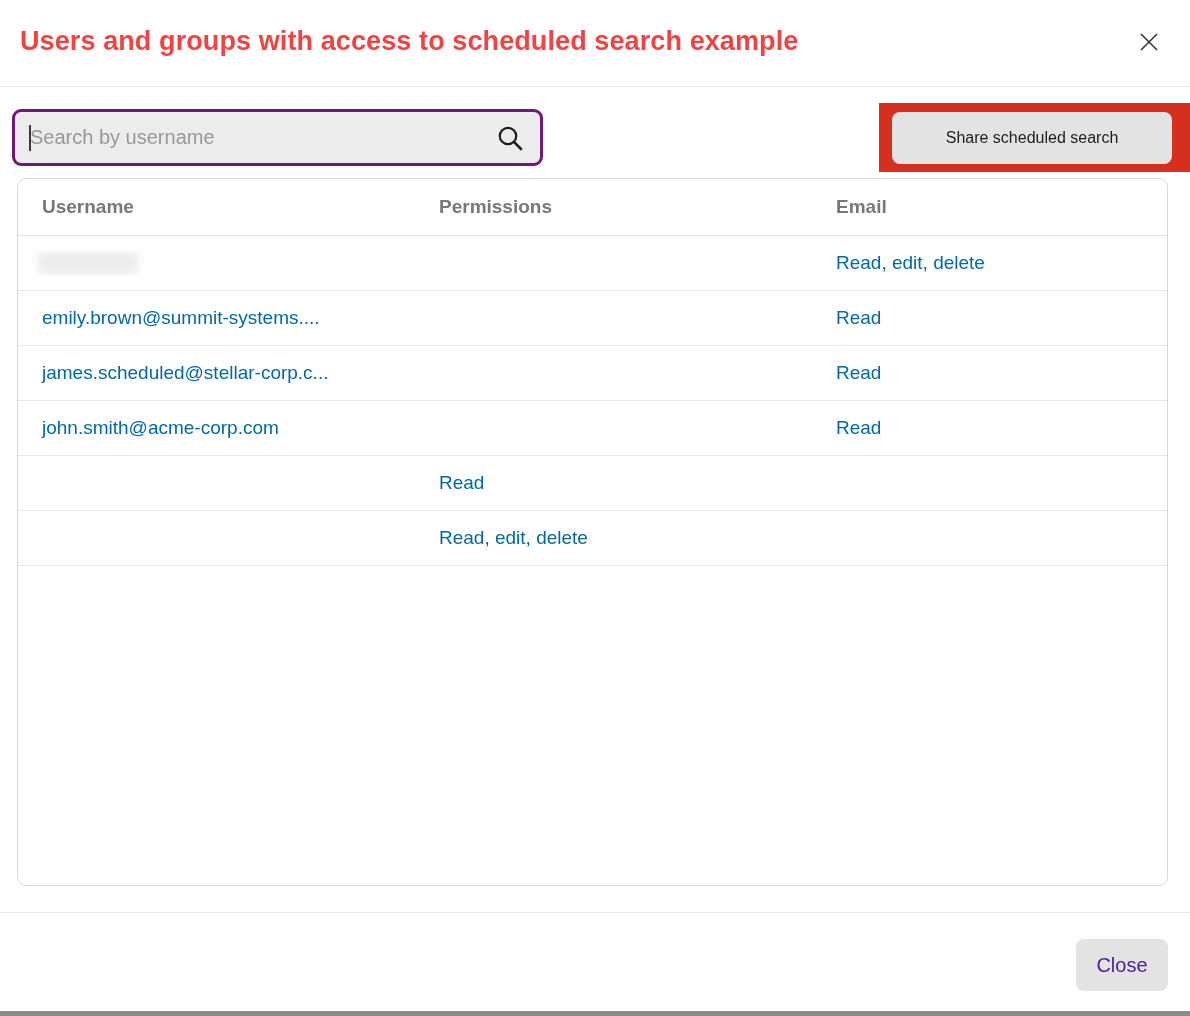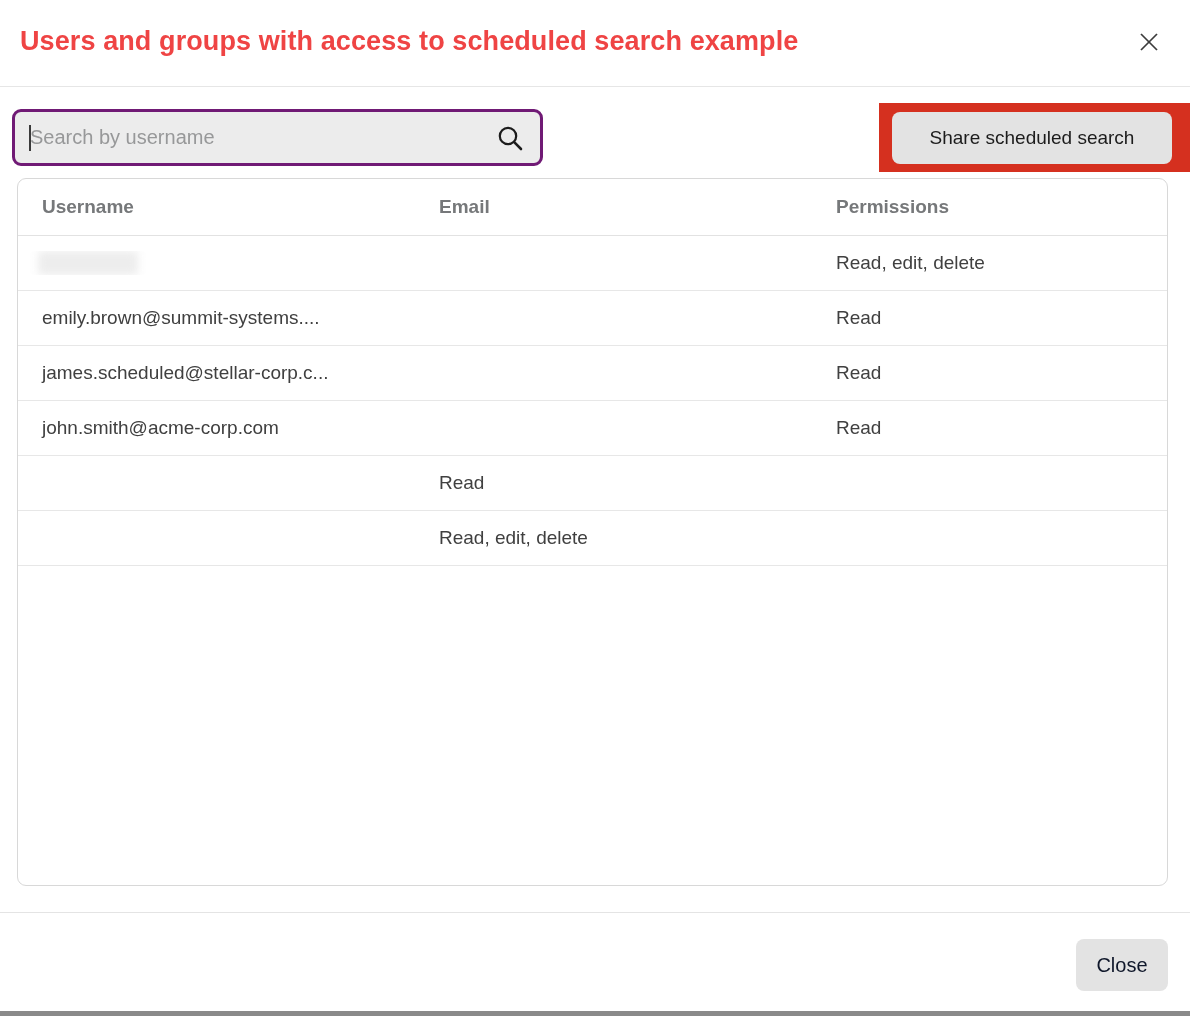--- a/index.html
+++ b/index.html
@@ -60,55 +60,55 @@
     position: absolute; right: 0; top: 16px;
     width: 311px; height: 69px;
     background: #d5301f;
   }
   .share-btn {
     position: absolute; left: 13px; top: 9px;
     width: 280px; height: 52px;
     background: #e3e3e3; color: #1c1c1c;
     border: none; border-radius: 8px;
     font-family: "Liberation Sans", "DejaVu Sans", sans-serif;
-    font-size: 19px; cursor: pointer;
+    font-size: 16px; cursor: pointer;
   }
 
   
   .table-card {
     position: absolute; left: 17px; top: 178px;
     width: 1151px; height: 708px;
     border: 1px solid #d8d8d8; border-radius: 9px;
     background: #fff; overflow: hidden;
   }
   .t-row {
     display: grid;
     grid-template-columns: 383px 383px 1fr;
     align-items: center;
     gap: 14px;
   }
   .t-head { height: 57px; border-bottom: 1px solid #e2e2e2; }
   .t-head .cell { font-weight: 700; color: #76787a; }
   .t-body .t-row { height: 55px; border-bottom: 1px solid #e7e7e7; }
-  .cell { padding-left: 24px; font-size: 19px; color: #404040; white-space: nowrap; overflow: hidden; }
+  .cell { padding-left: 24px; font-size: 19px; color: #0369a1; white-space: nowrap; overflow: hidden; }
   .redacted {
     width: 100px; height: 24px; margin-left: -4px;
     background: #ededed; border-radius: 3px;
     filter: blur(4px);
   }
 
   
   .dlg-footer {
     position: absolute; left: 0; top: 912px; width: 1190px; height: 99px;
     border-top: 1px solid #e4e4e4;
   }
   .close-btn {
     position: absolute; right: 22px; top: 26px;
     width: 92px; height: 52px;
-    background: #e3e3e3; color: #0f172a;
+    background: #e3e3e3; color: #4c1d95;
     border: none; border-radius: 8px;
     font-family: "Liberation Sans", "DejaVu Sans", sans-serif;
     font-size: 20px; cursor: pointer;
   }
   .bottom-bar {
     position: absolute; left: 0; bottom: 0; width: 1190px; height: 5px;
     background: #8a8a8a;
   }
 </style>
 </head>
@@ -139,22 +139,22 @@
     </div>
 
     <div class="annotation-box">
       <button class="share-btn">Share scheduled search</button>
     </div>
   </div>
 
   <div class="table-card">
     <div class="t-row t-head">
       <div class="cell">Username</div>
+      <div class="cell">Permissions</div>
       <div class="cell">Email</div>
-      <div class="cell">Permissions</div>
     </div>
     <div class="t-body">
   <div class="t-row">
     <div class="cell u-cell">
             <div class="redacted"></div>
           </div>
     <div class="cell e-cell"></div>
     <div class="cell p-cell">Read, edit, delete</div>
   </div>
 

